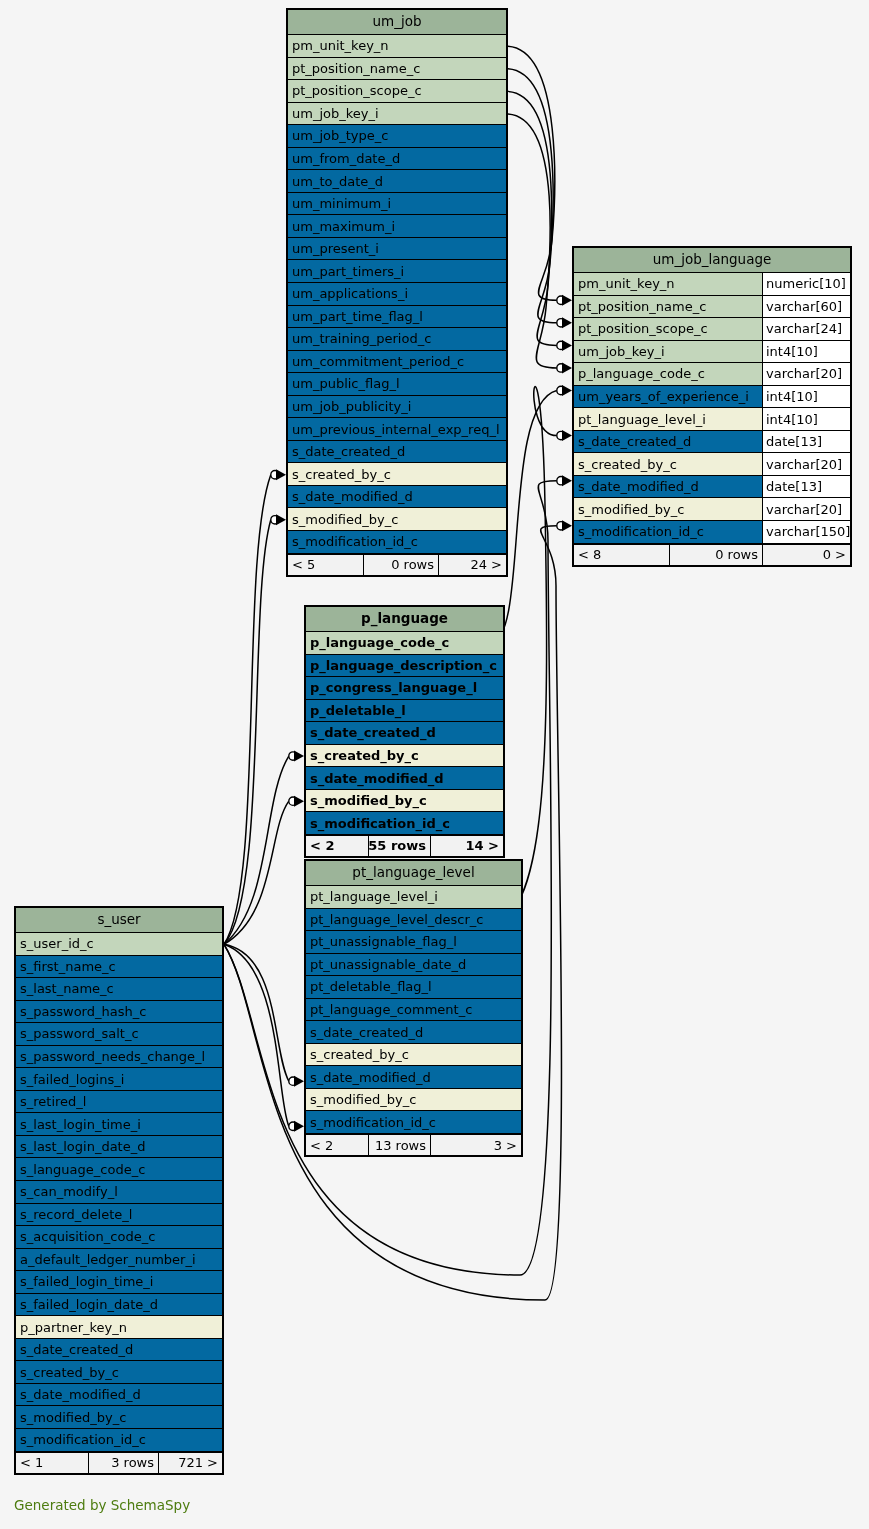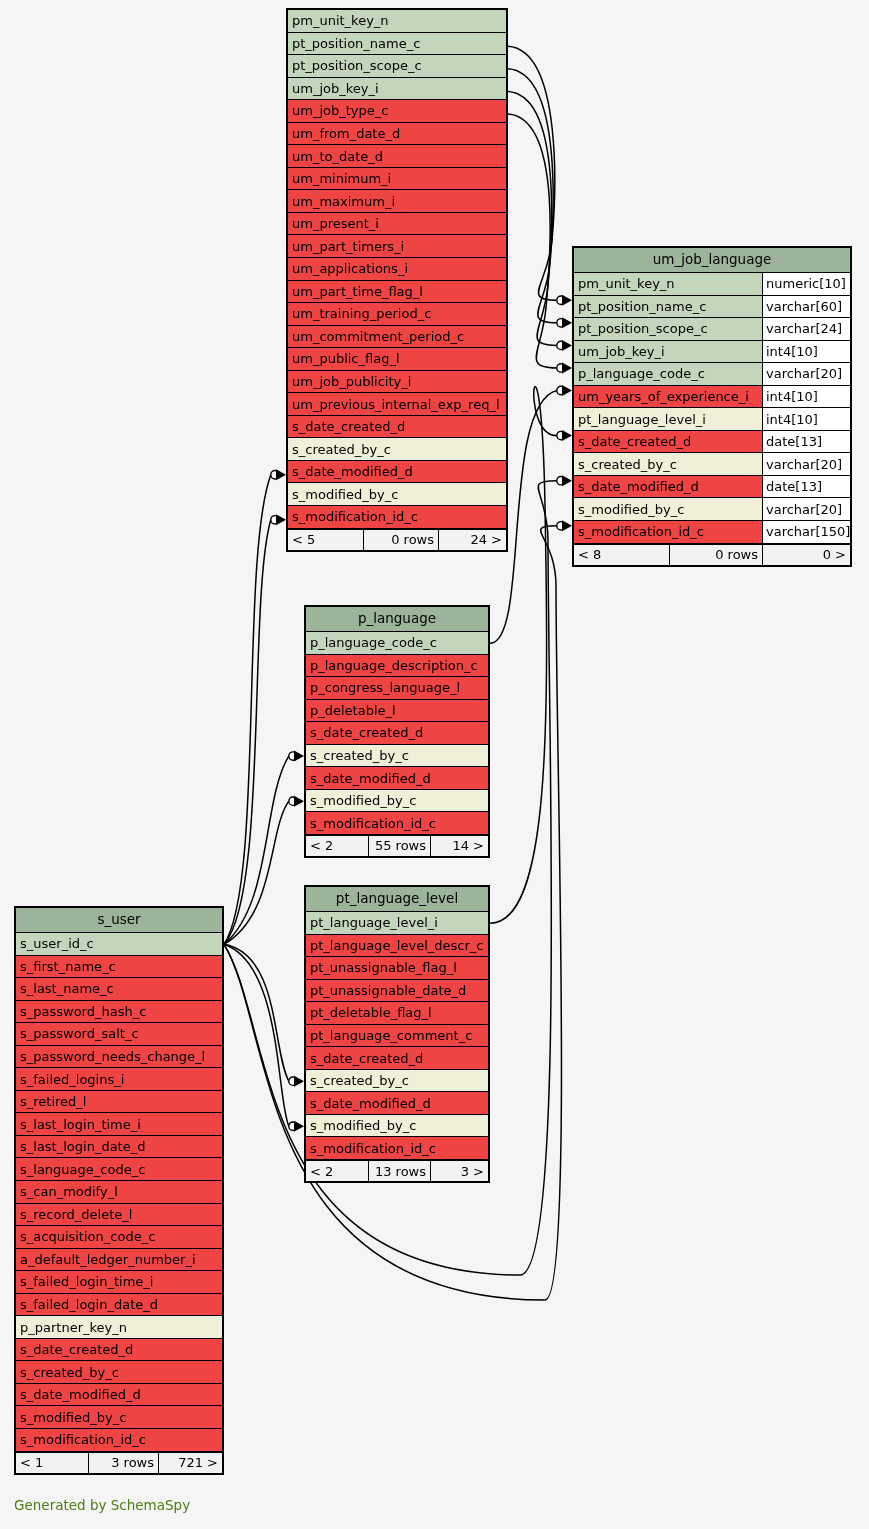--- a/index.html
+++ b/index.html
@@ -73,21 +73,21 @@
     padding-right: 20px;
     display: flex;
     align-items: center;
     box-sizing: border-box;
     white-space: nowrap;
     background: #ffffff;
   }
   .has-types .col-type { width: 88px; }
   .r-pk  { background: #c3d6bb; }
   .r-fk  { background: #f0f0d8; }
-  .r-plain { background: #ef4444; }
+  .r-plain { background: #0369a1; }
   .tbl-foot {
     display: flex;
     height: 21px;
     background: #f2f2f2;
     border-top: 1px solid #000;
     box-sizing: border-box;
     font-size: 13px;
   }
   .tbl-foot .f-cell {
     display: flex;
@@ -167,20 +167,21 @@
         <circle cx="561" cy="480.67499999999995" r="4.2" class="conn-dot"></circle>
         <path d="M572,480.67499999999995 L562,475.17499999999995 L562,486.17499999999995 Z" class="arrow-head"></path>
         <path d="M224,944.275 C274,1024.275 254,1300 545,1300 C574,1300 556,765.775 556,585.775 C556,535.775 521,525.775 556.8,525.775" class="edge-path"></path>
         <circle cx="561" cy="525.775" r="4.2" class="conn-dot"></circle>
         <path d="M572,525.775 L562,520.275 L562,531.275 Z" class="arrow-head"></path>
       </g>
   </svg>
 
   <div id="tables-layer">
       <div class="table-node" style="left: 286px; top: 8px; width: 222px;">
+        <div class="tbl-title">um_job</div>
         <div class="tbl-row r-pk">
           <div class="col-name">pm_unit_key_n</div>
         </div>
         <div class="tbl-row r-pk">
           <div class="col-name">pt_position_name_c</div>
         </div>
         <div class="tbl-row r-pk">
           <div class="col-name">pt_position_scope_c</div>
         </div>
         <div class="tbl-row r-pk">
@@ -298,21 +299,21 @@
         <div class="tbl-row r-plain">
           <div class="col-name">s_modification_id_c</div>
           <div class="col-type">varchar[150]</div>
         </div>
         <div class="tbl-foot">
           <div class="f-cell f-left" style="flex: 0 0 95px;">&lt; 8</div>
           <div class="f-cell f-mid" style="flex: 0 0 93px;">0 rows</div>
           <div class="f-cell f-right" style="flex: 1 1 auto;">0 &gt;</div>
         </div>
       </div>
-      <div class="table-node" style="left: 304px; top: 605px; width: 186px;">
+      <div class="table-node" style="left: 304px; top: 605px; width: 201px; font-weight: bold;">
         <div class="tbl-title">p_language</div>
         <div class="tbl-row r-pk">
           <div class="col-name">p_language_code_c</div>
         </div>
         <div class="tbl-row r-plain">
           <div class="col-name">p_language_description_c</div>
         </div>
         <div class="tbl-row r-plain">
           <div class="col-name">p_congress_language_l</div>
         </div>
@@ -333,21 +334,21 @@
         </div>
         <div class="tbl-row r-plain">
           <div class="col-name">s_modification_id_c</div>
         </div>
         <div class="tbl-foot">
           <div class="f-cell f-left" style="flex: 0 0 62px;">&lt; 2</div>
           <div class="f-cell f-mid" style="flex: 0 0 62px;">55 rows</div>
           <div class="f-cell f-right" style="flex: 1 1 auto;">14 &gt;</div>
         </div>
       </div>
-      <div class="table-node" style="left: 304px; top: 885px; width: 186px;">
+      <div class="table-node" style="left: 304px; top: 859px; width: 219px;">
         <div class="tbl-title">pt_language_level</div>
         <div class="tbl-row r-pk">
           <div class="col-name">pt_language_level_i</div>
         </div>
         <div class="tbl-row r-plain">
           <div class="col-name">pt_language_level_descr_c</div>
         </div>
         <div class="tbl-row r-plain">
           <div class="col-name">pt_unassignable_flag_l</div>
         </div>

